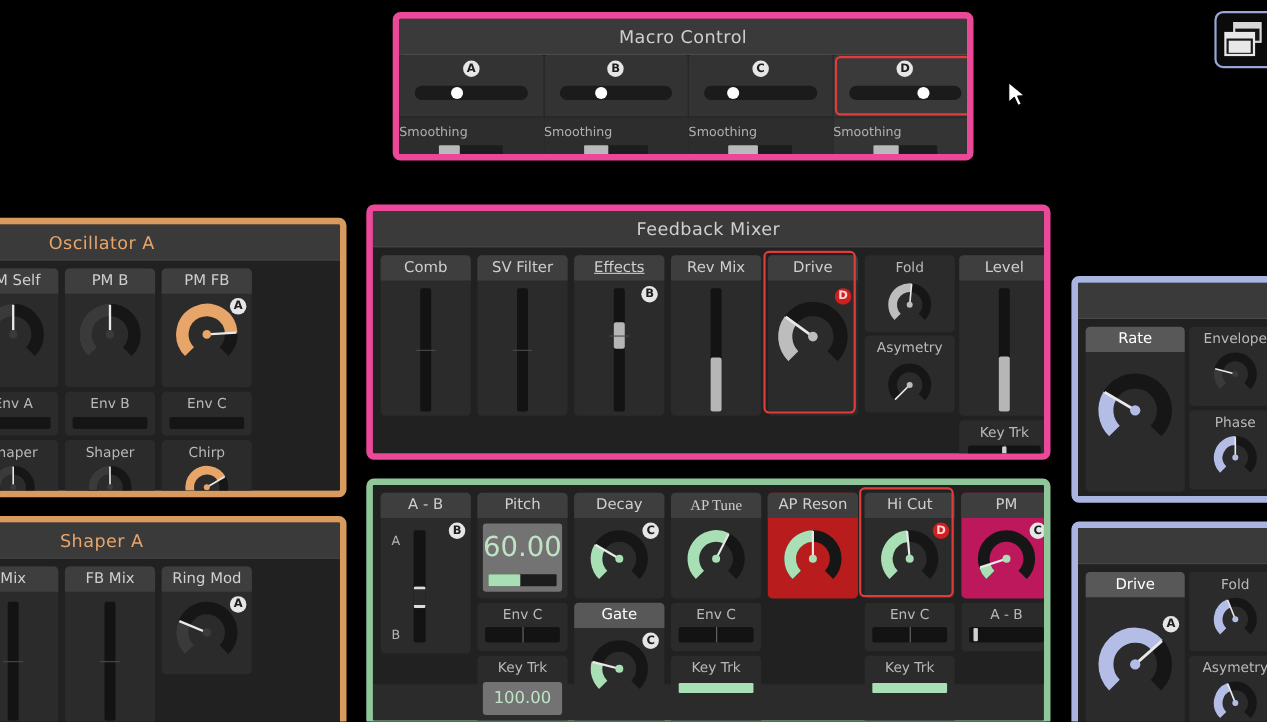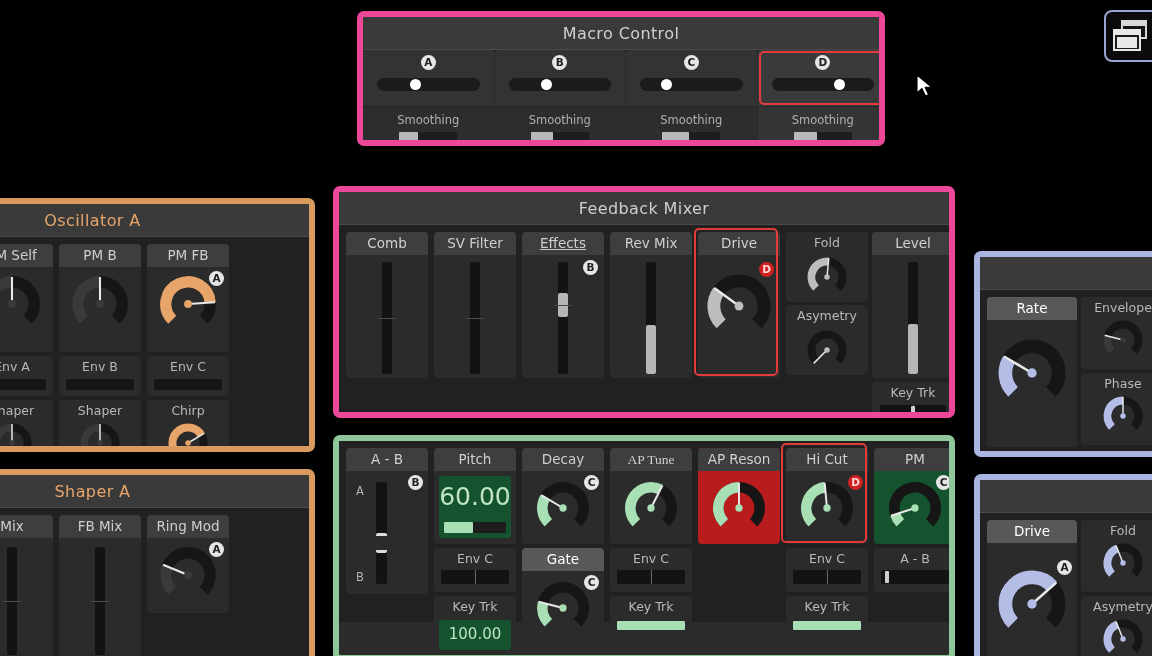--- a/index.html
+++ b/index.html
@@ -56,35 +56,35 @@
   .hthumb  { position:absolute; top:1px; bottom:1px; background:#cfcfcf; border-radius:1px; }
 
   
   .dotbar { background:#151515; border-radius:2px; }
 
   
   .macro-cell { position:relative; background:#333; border-radius:3px; }
   .macro-knob-row { position:relative; height:54px; }
   .macro-track { position:absolute; left:14px; right:14px; height:13px; background:#1b1b1b; border-radius:7px; }
   .macro-dot { position:absolute; width:11px; height:11px; border-radius:50%; background:#fff; top:1px; }
-  .macro-label { text-align:center; font-size:11.5px; color:#b0b0b0; }
+  .macro-label { font-size:11.5px; color:#b0b0b0; }
   .macro-sm-track { height:9px; background:#1d1d1d; border-radius:1px; position:relative; }
   .macro-sm-fill { position:absolute; left:0; top:0; bottom:0; background:#b9b9b9; border-radius:1px; }
 
   
   .badge {
     position:absolute; width:15px; height:15px; border-radius:50%;
     font-size:10.5px; font-weight:bold; line-height:15px; text-align:center;
     font-family:"DejaVu Sans", sans-serif;
   }
   .badge.light { background:#e6e6e6; color:#1e1e1e; }
   .badge.red   { background:#cf2020; color:#ffd5d5; }
 
   
-  .readout { background:#14532d; border-radius:3px; position:relative; }
+  .readout { background:#737373; border-radius:3px; position:relative; }
   .readout-val {
     text-align:center; font-family:"DejaVu Sans", sans-serif;
     color:#bfe3c4;
   }
   .readout-bar { position:absolute; left:5px; right:5px; height:11px; background:#1d1d1d; border-radius:1px; }
   .readout-fill { position:absolute; left:0; top:0; bottom:0; background:#a9dfb4; border-radius:1px; }
 
   .mini-bar { height:9px; background:#1d1d1d; border-radius:1px; position:relative; }
   .mini-fill { position:absolute; left:0; top:0; bottom:0; border-radius:1px; }
 
@@ -371,21 +371,21 @@
       <div class="hslider" style="margin:1px 7px 0;">
         <div class="hcenter" style="left:50%;"></div>
       </div>
     </div>
     <div class="cell" style="position:absolute;left:444px;top:152px;width:82px;height:70px;background:#2b2b2b;">
       <div class="cell-sub" style="background:transparent;">Key Trk</div>
       <div class="mini-bar" style="margin:4px 7px 0;">
         <div class="mini-fill" style="width:100%;background:#a9dfb4;"></div>
       </div>
     </div>
-        <div class="cell" style="position:absolute;left:532px;top:4px;width:82px;height:96px;background:#14532d;">
+        <div class="cell" style="position:absolute;left:532px;top:4px;width:82px;height:96px;background:#be185d;">
       <div class="cell-head">PM</div>
       <div class="badge light" style="right:5px;top:27px;">C</div>
       <div style="position:absolute;left:13px;top:32px;">
         <svg width="56" height="56" viewBox="0 0 56 56">
               <path d="M 13.35 42.65 A 20.72 20.72 0 1 1 42.65 42.65" fill="none" stroke="#161616" stroke-width="10.64" stroke-linecap="butt"></path>
               <path d="M 13.35 42.65 A 20.72 20.72 0 0 1 8.29 34.40" fill="none" stroke="#a9dfb4" stroke-width="10.64" stroke-linecap="butt"></path>
               <line x1="28" y1="28" x2="4.04" y2="35.78" stroke="#e9e9e9" stroke-width="1.9600000000000002"></line>
               <circle cx="28" cy="28" r="3.64" fill="#a9dfb4"></circle>
             </svg>
       </div>

